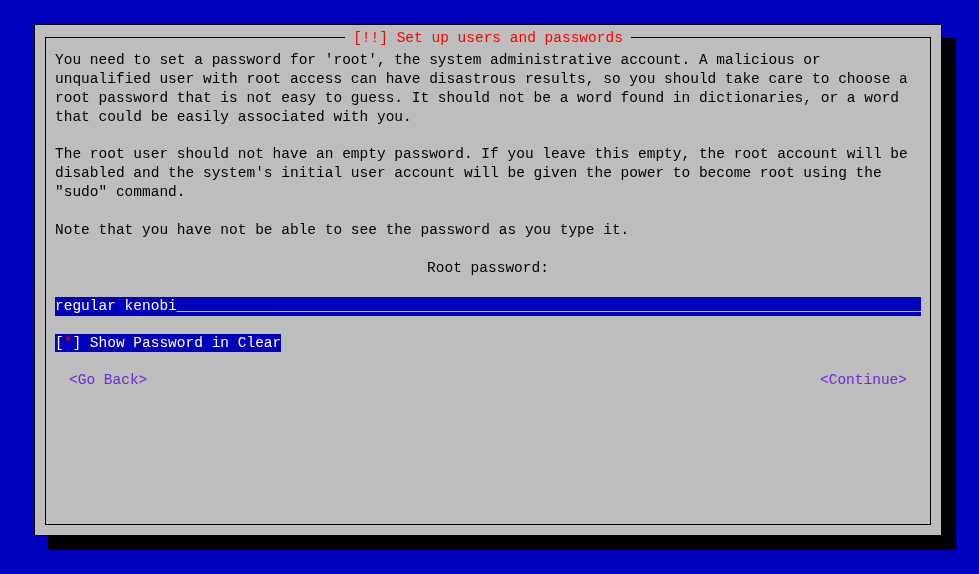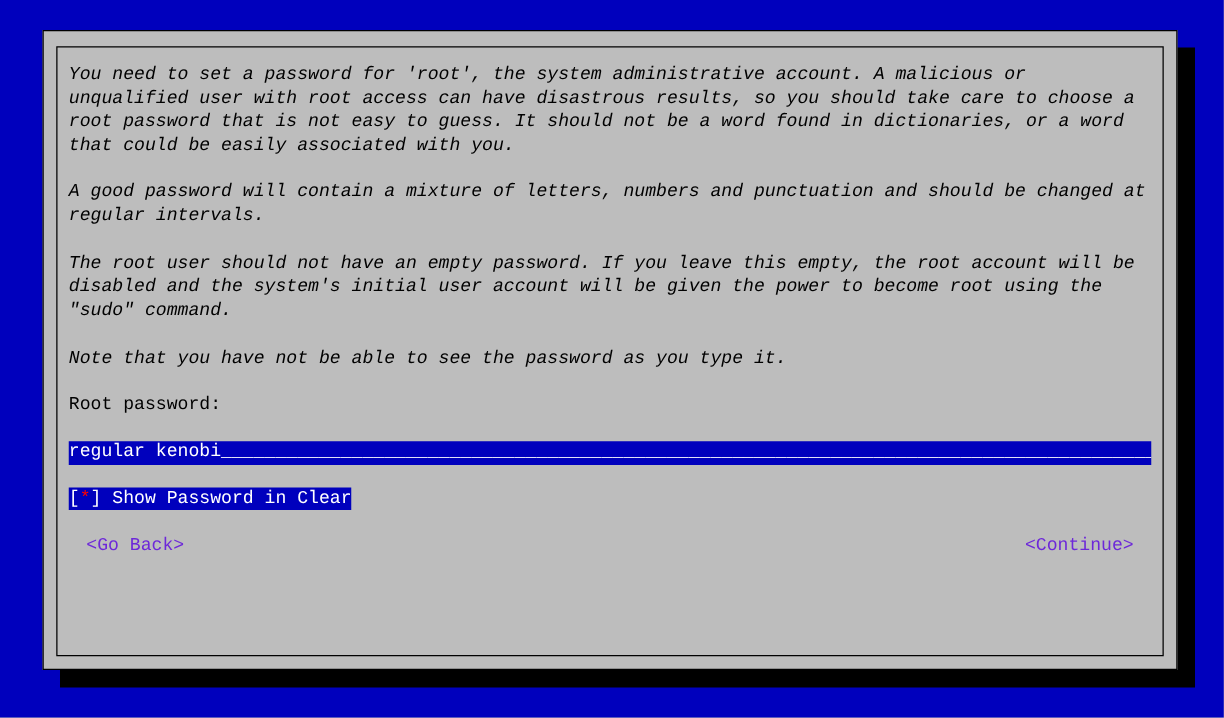--- a/index.html
+++ b/index.html
@@ -60,24 +60,24 @@
       font-weight: normal;
     }
     .content {
       position: relative;
       padding: 10px 8px 0 8px;
       color: #000;
     }
     .para {
       margin-bottom: 19px;
       white-space: pre-wrap;
-      font-style: italic;
     }
     .prompt {
       margin-bottom: 19px;
+      text-align: center;
     }
     .input-row {
       background: #0000bd;
       color: #fff;
       width: 100%;
       height: 19px;
       line-height: 19px;
       padding: 0;
       margin-bottom: 18px;
       white-space: nowrap;
@@ -111,24 +111,26 @@
       cursor: pointer;
     }
   </style>
 </head>
 <body>
 
 <div class="shadow"></div>
 
 <div class="dialog">
   <div class="inner-border"></div>
+  <div class="title-wrap">
+    <span class="title">[!!] Set up users and passwords</span>
+  </div>
 
   <div class="content">
     <div class="para">You need to set a password for 'root', the system administrative account. A malicious or unqualified user with root access can have disastrous results, so you should take care to choose a root password that is not easy to guess. It should not be a word found in dictionaries, or a word that could be easily associated with you.</div>
-    <div class="para">A good password will contain a mixture of letters, numbers and punctuation and should be changed at regular intervals.</div>
     <div class="para">The root user should not have an empty password. If you leave this empty, the root account will be disabled and the system's initial user account will be given the power to become root using the "sudo" command.</div>
     <div class="para">Note that you have not be able to see the password as you type it.</div>
 
     <div class="prompt">Root password:</div>
 
     <div class="input-row"><span>regular kenobi</span><span>__________________________________________________________________________________________</span></div>
 
     <div class="checkbox-row"><span class="bracket-left">[</span><span class="star">*</span><span class="bracket-right">]</span><span class="checkbox-label"> Show Password in Clear</span></div>
 
     <div class="button-row">

